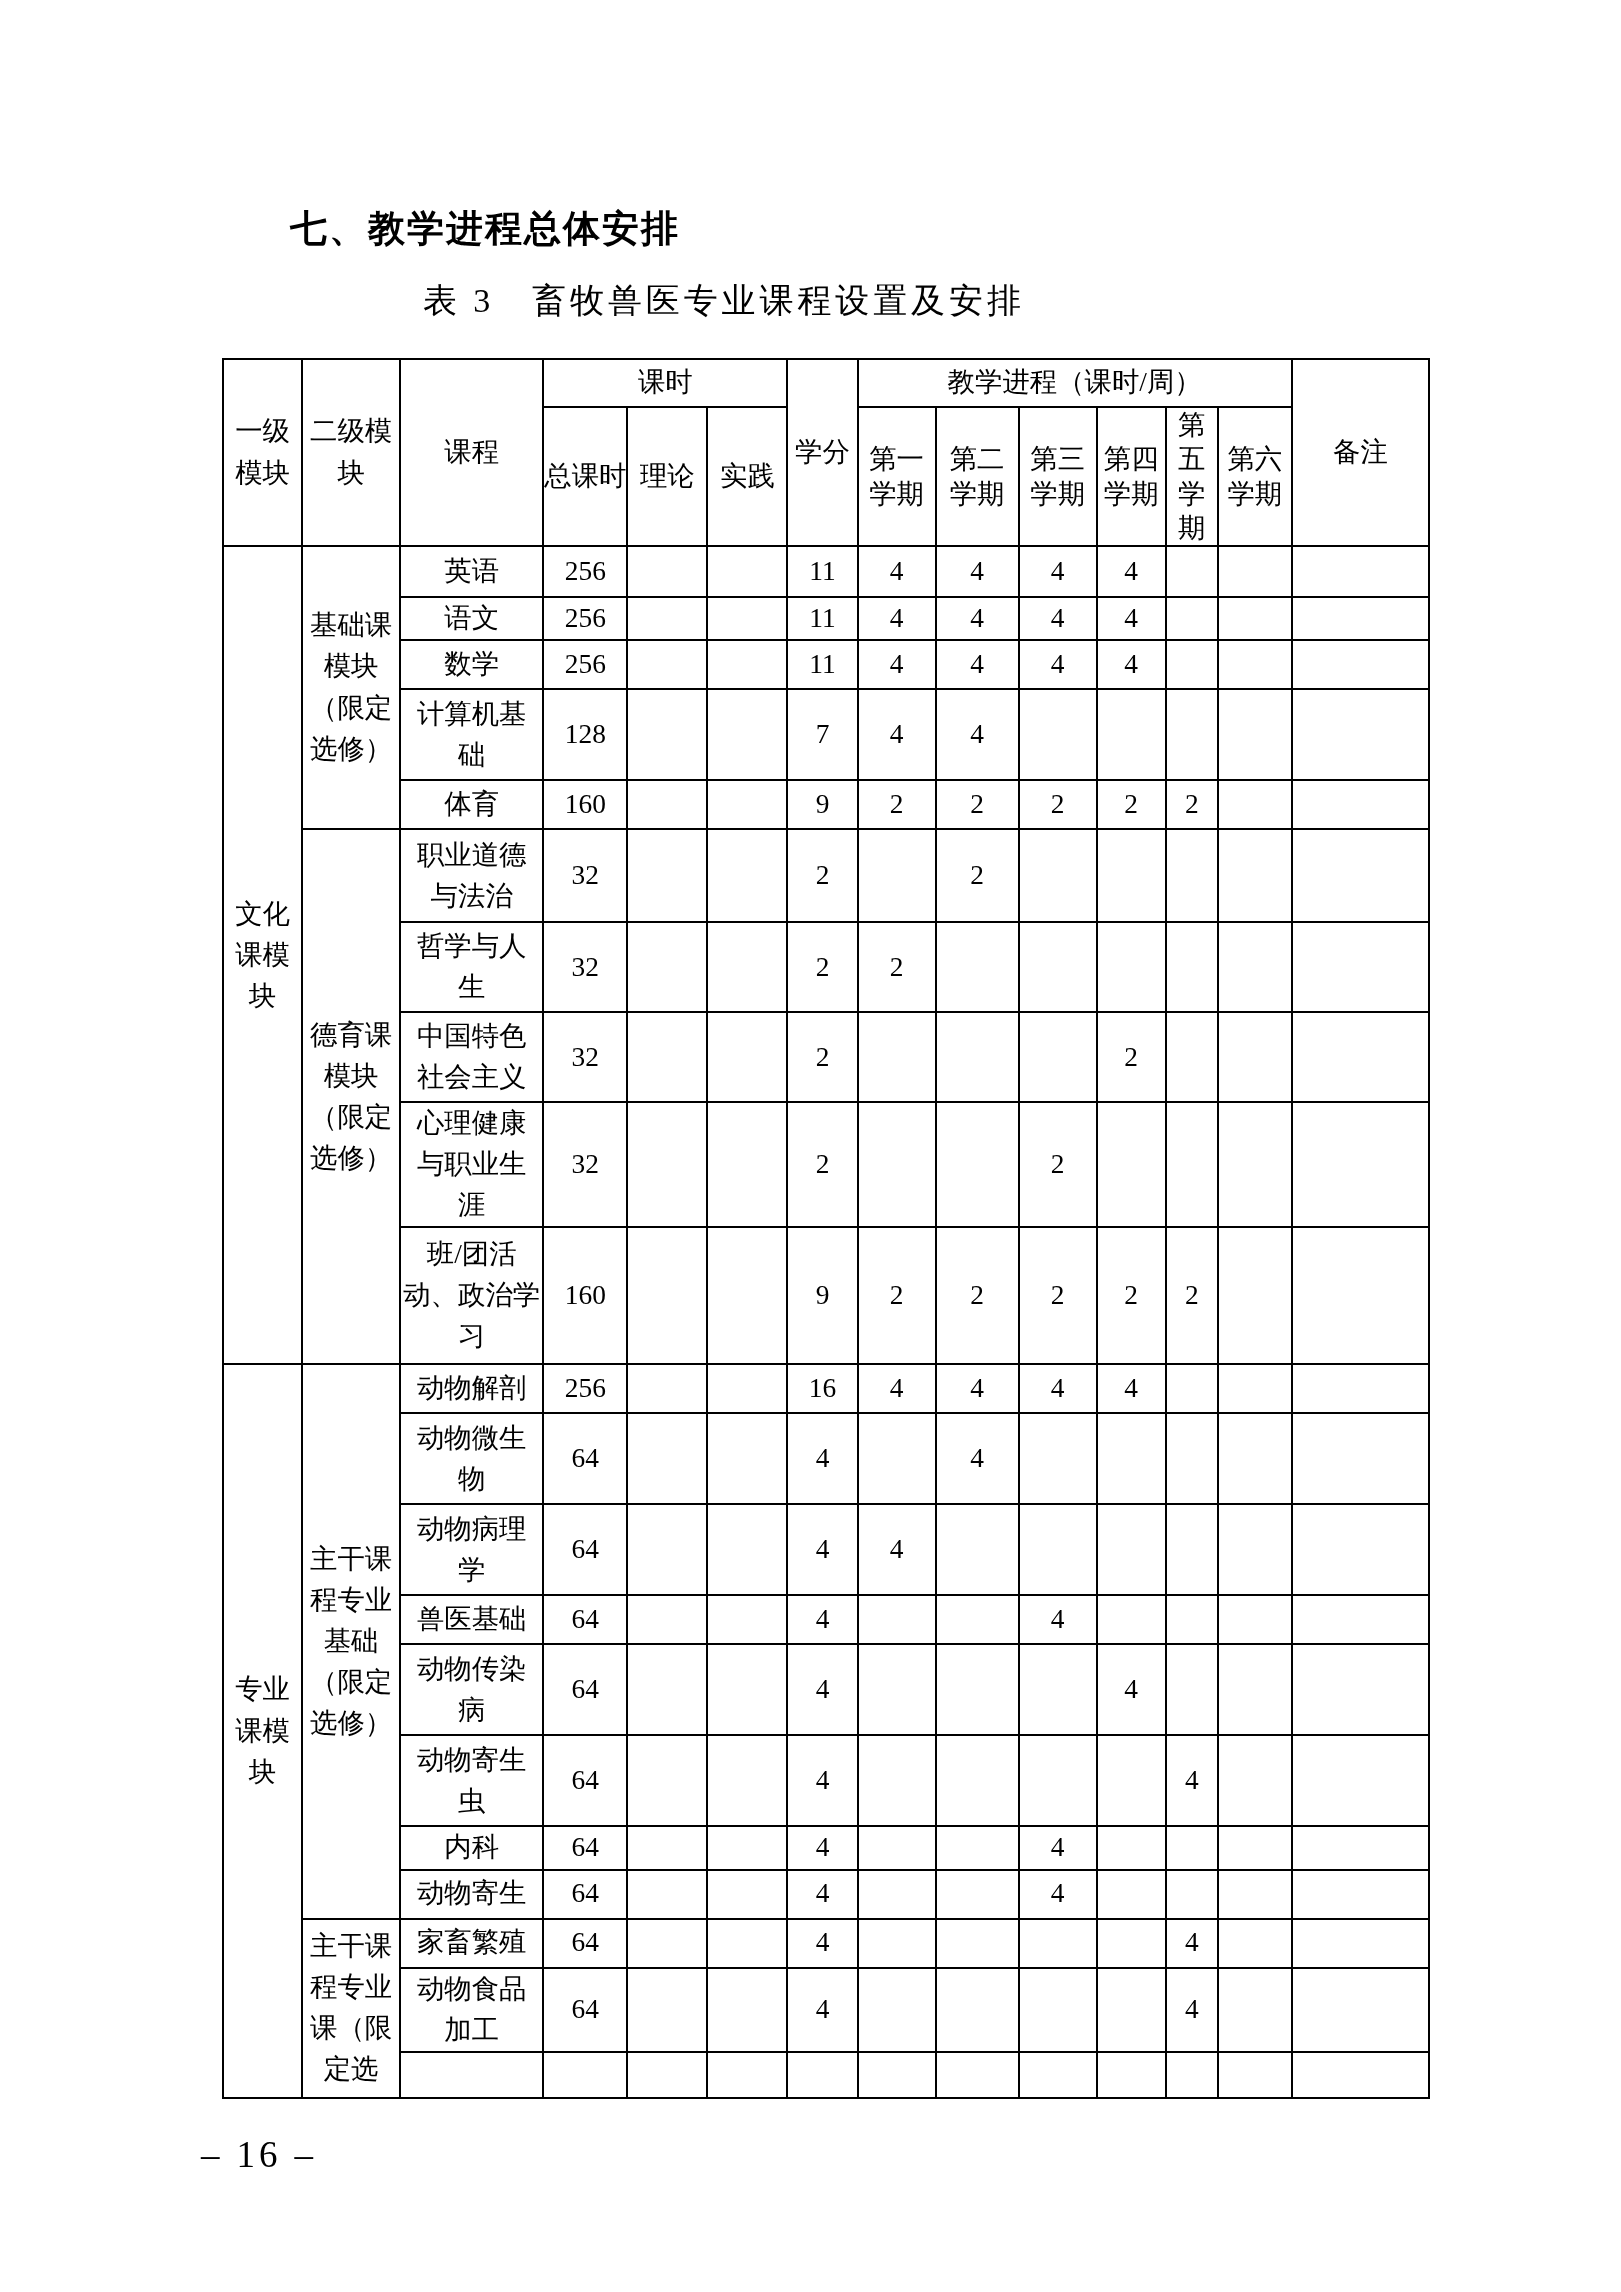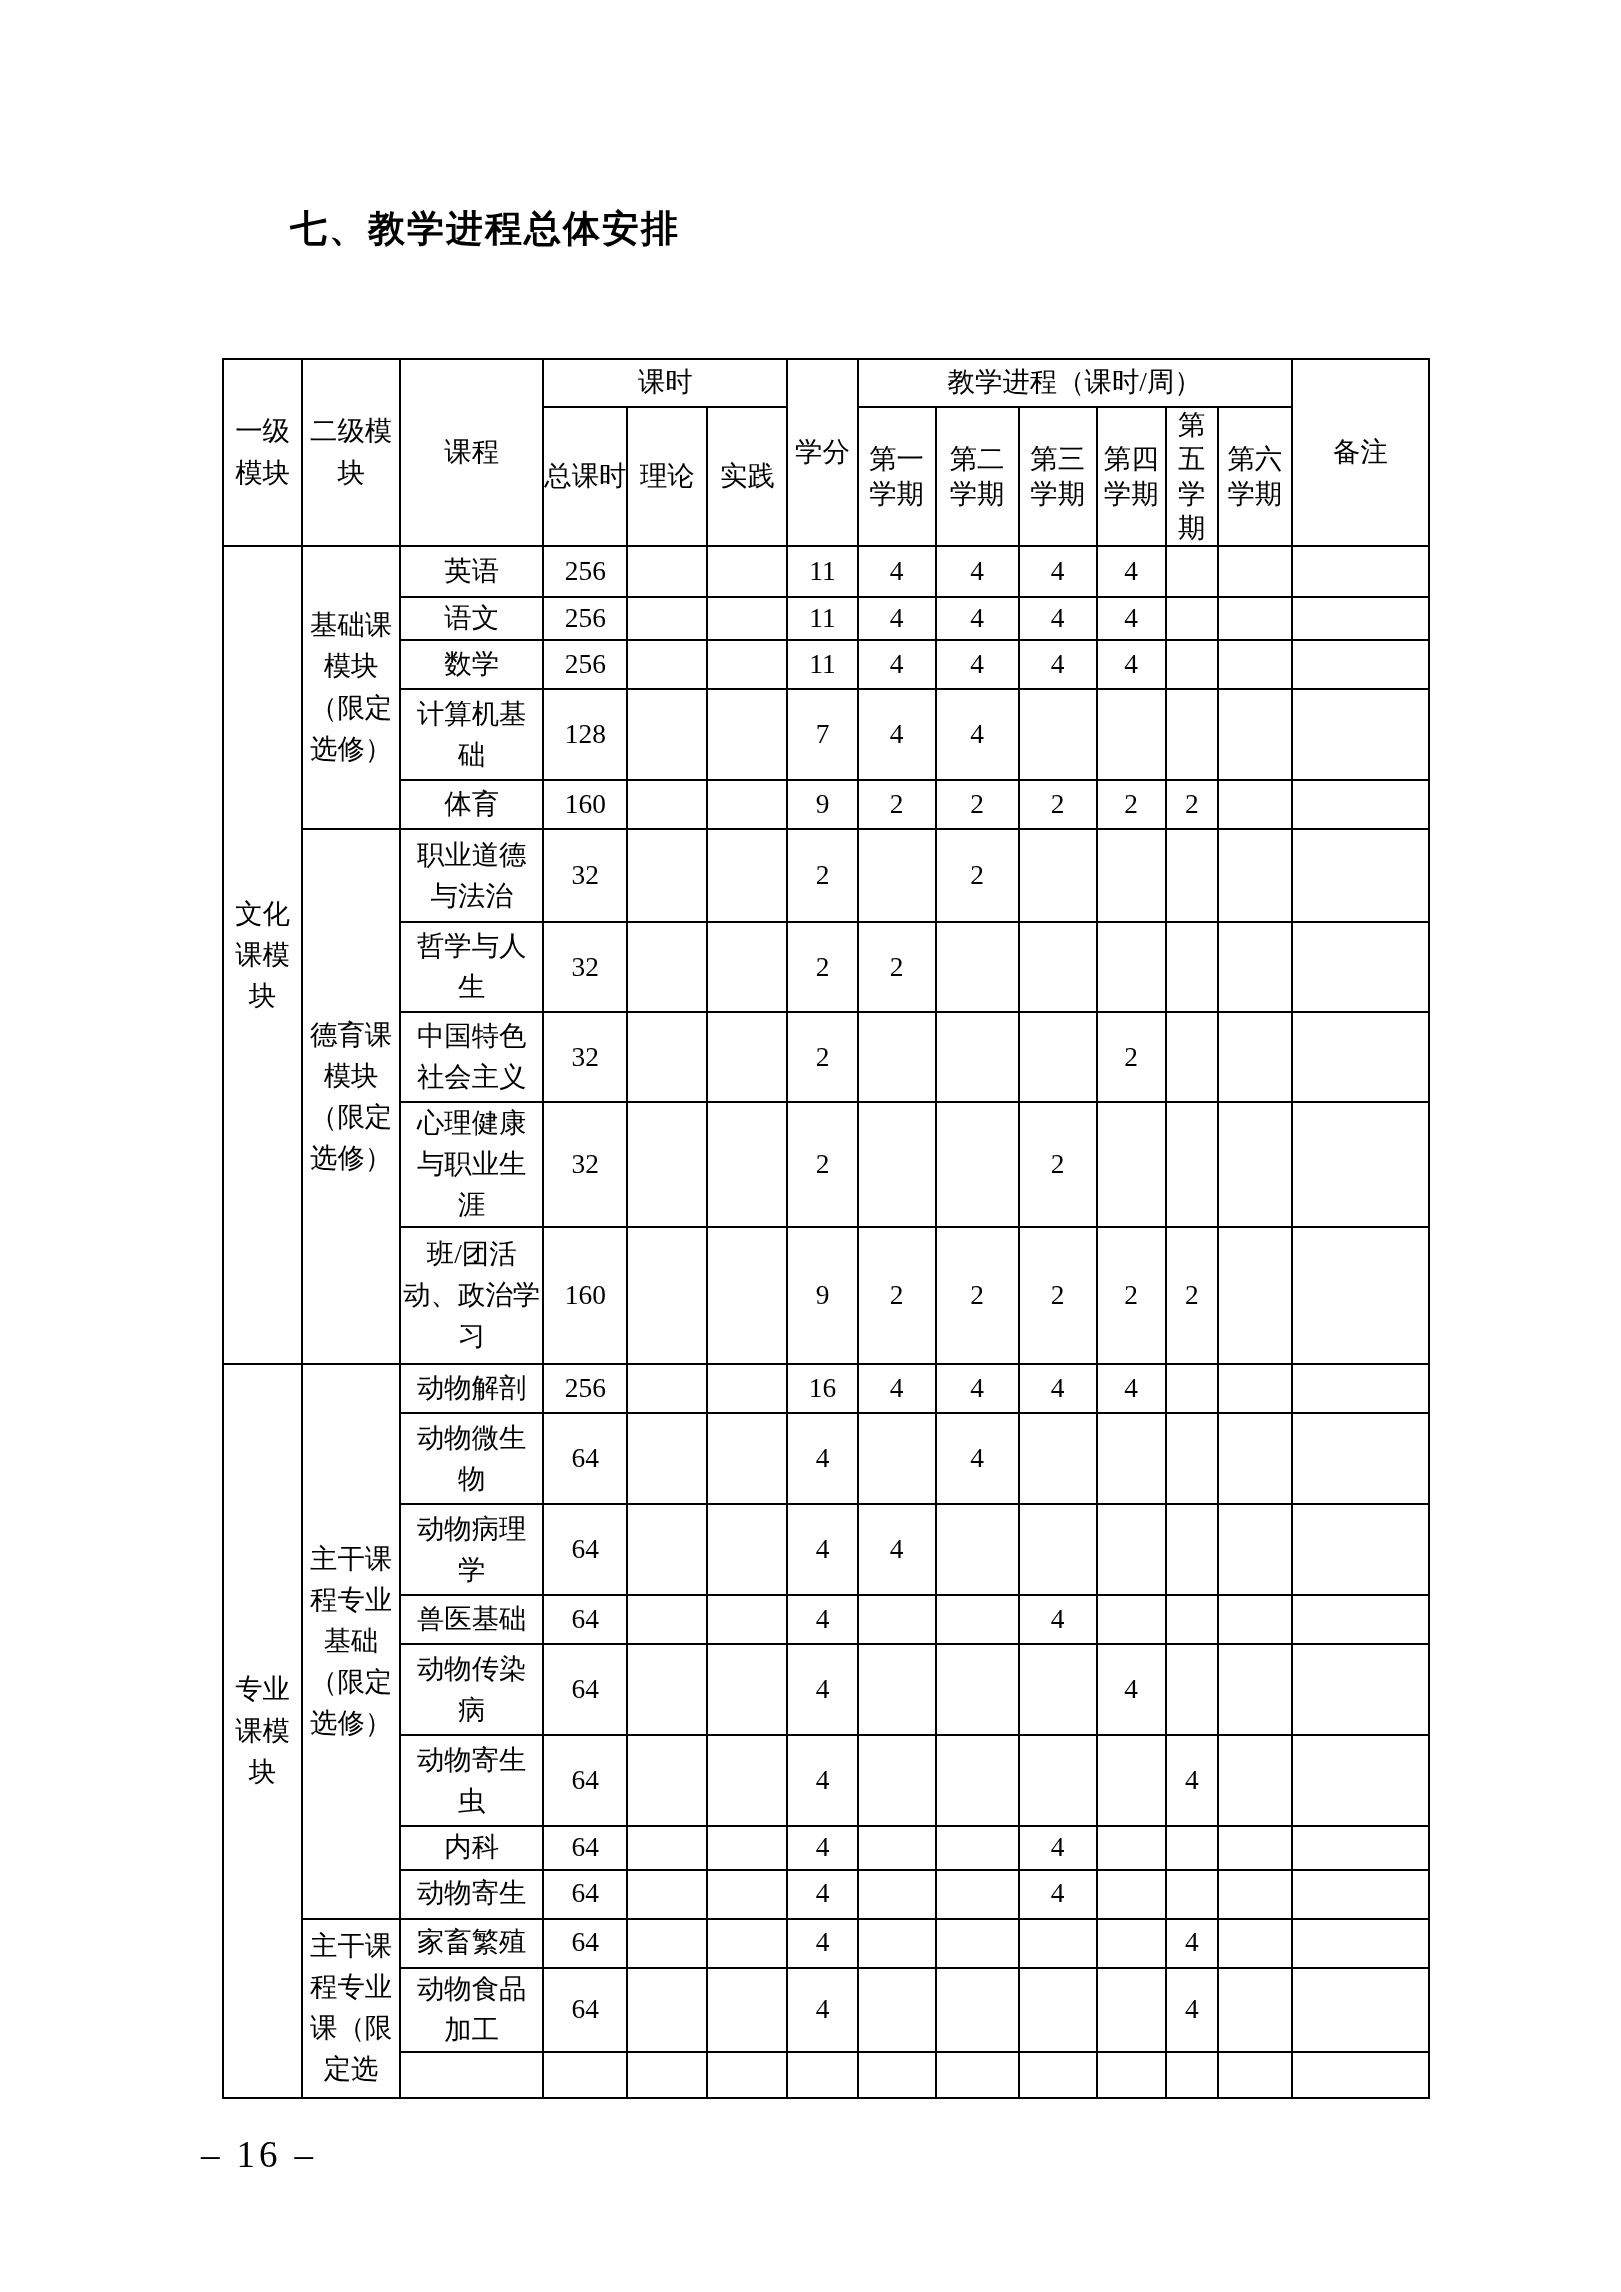--- a/index.html
+++ b/index.html
@@ -46,20 +46,21 @@
     font-size:37px;letter-spacing:3.9px;white-space:pre;
   }
 </style>
 </head>
 <body>
 
 <div class="page" data-name="page">
 
   <div class="section-heading" data-name="section-heading">七、教学进程总体安排</div>
 
+  <div class="table-caption" data-name="table-caption">表 3　畜牧兽医专业课程设置及安排</div>
 
   <div class="table-wrap" data-name="curriculum-table-container">
     <table data-name="curriculum-table">
       <colgroup>
         <col style="width:79px">
           <col style="width:98px">
           <col style="width:143px">
         <col style="width:84px">
           <col style="width:80px">
           <col style="width:80px">

